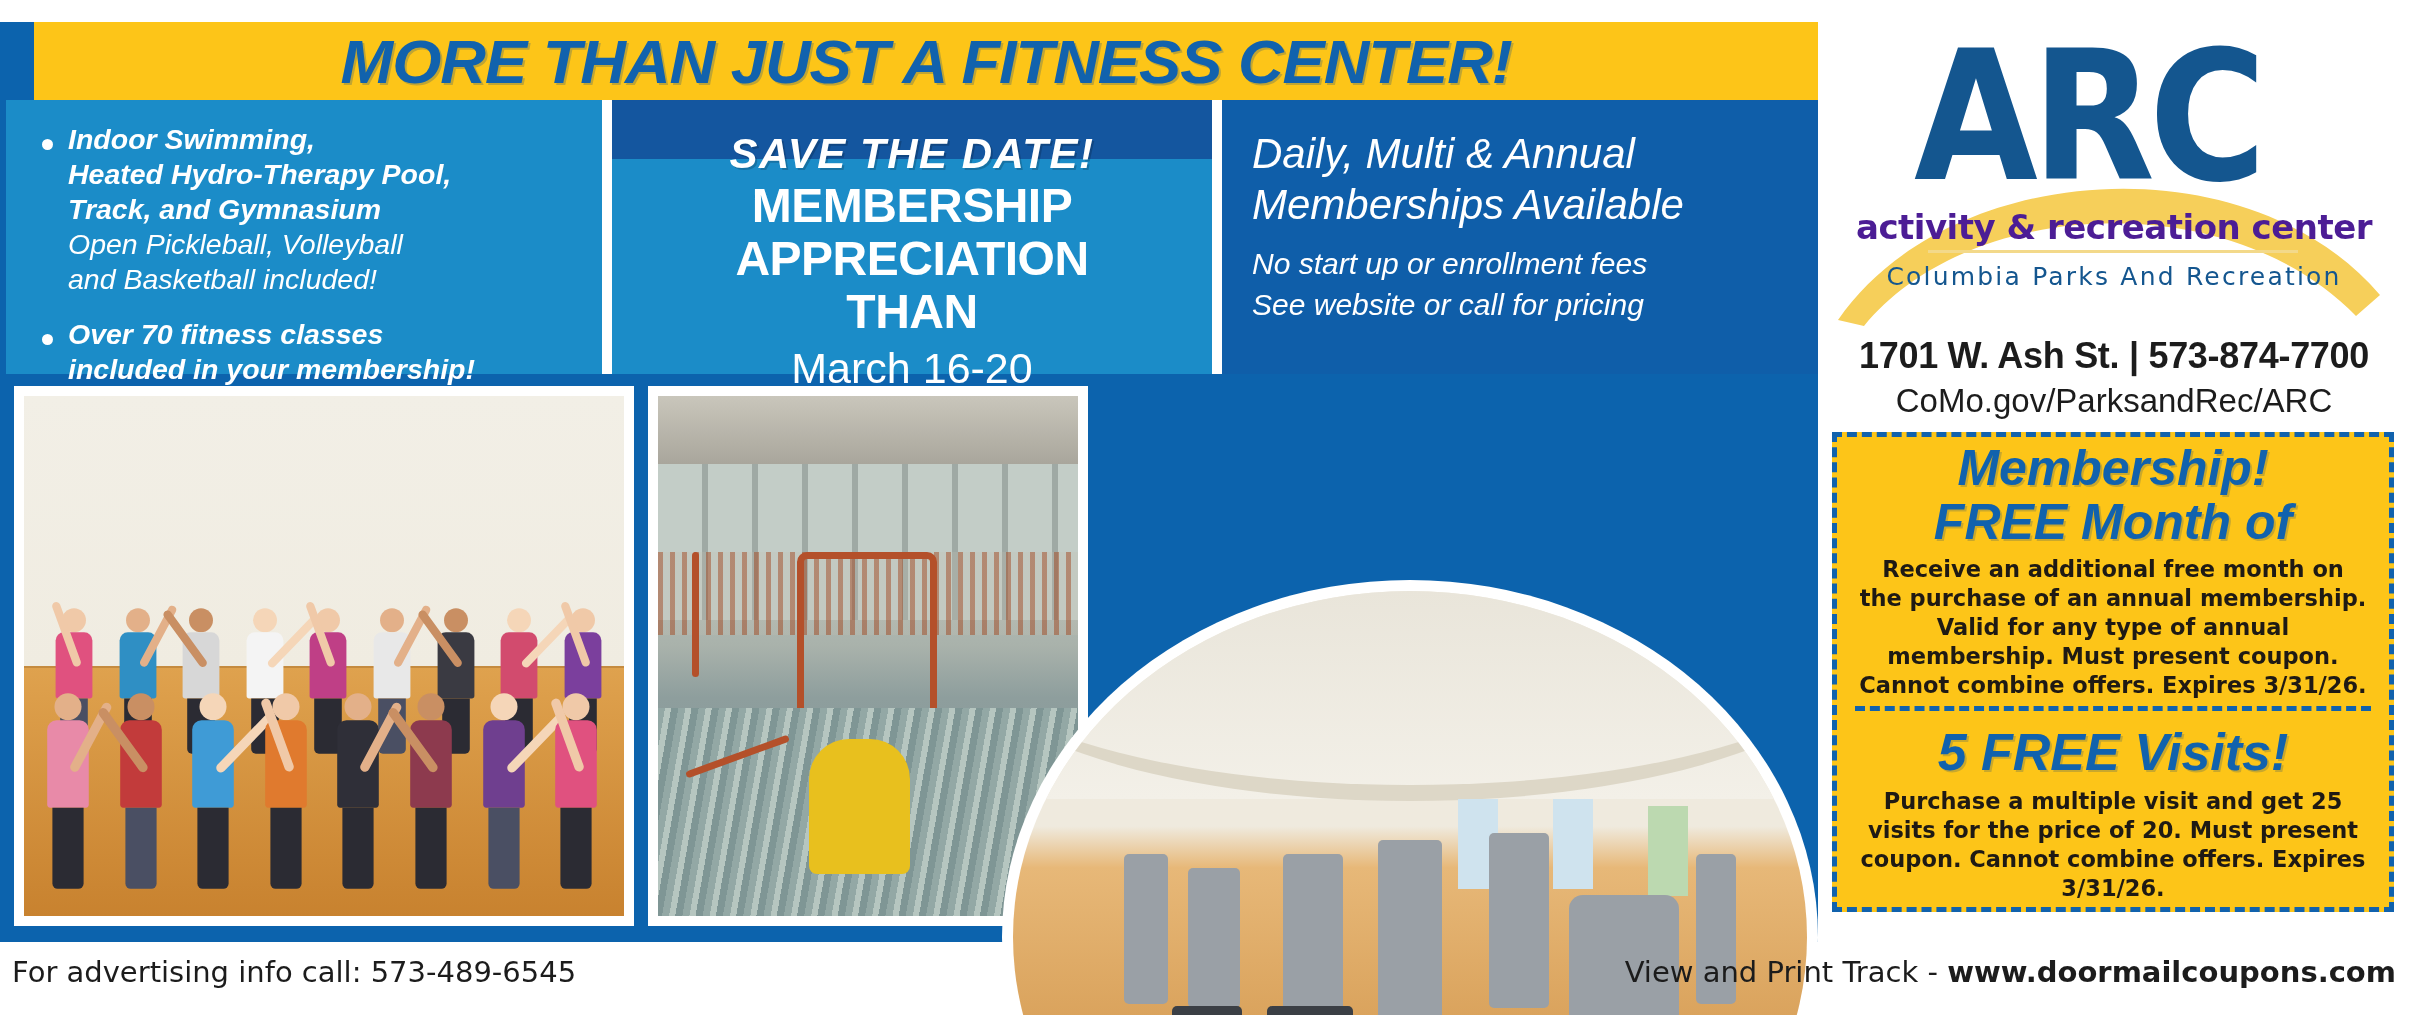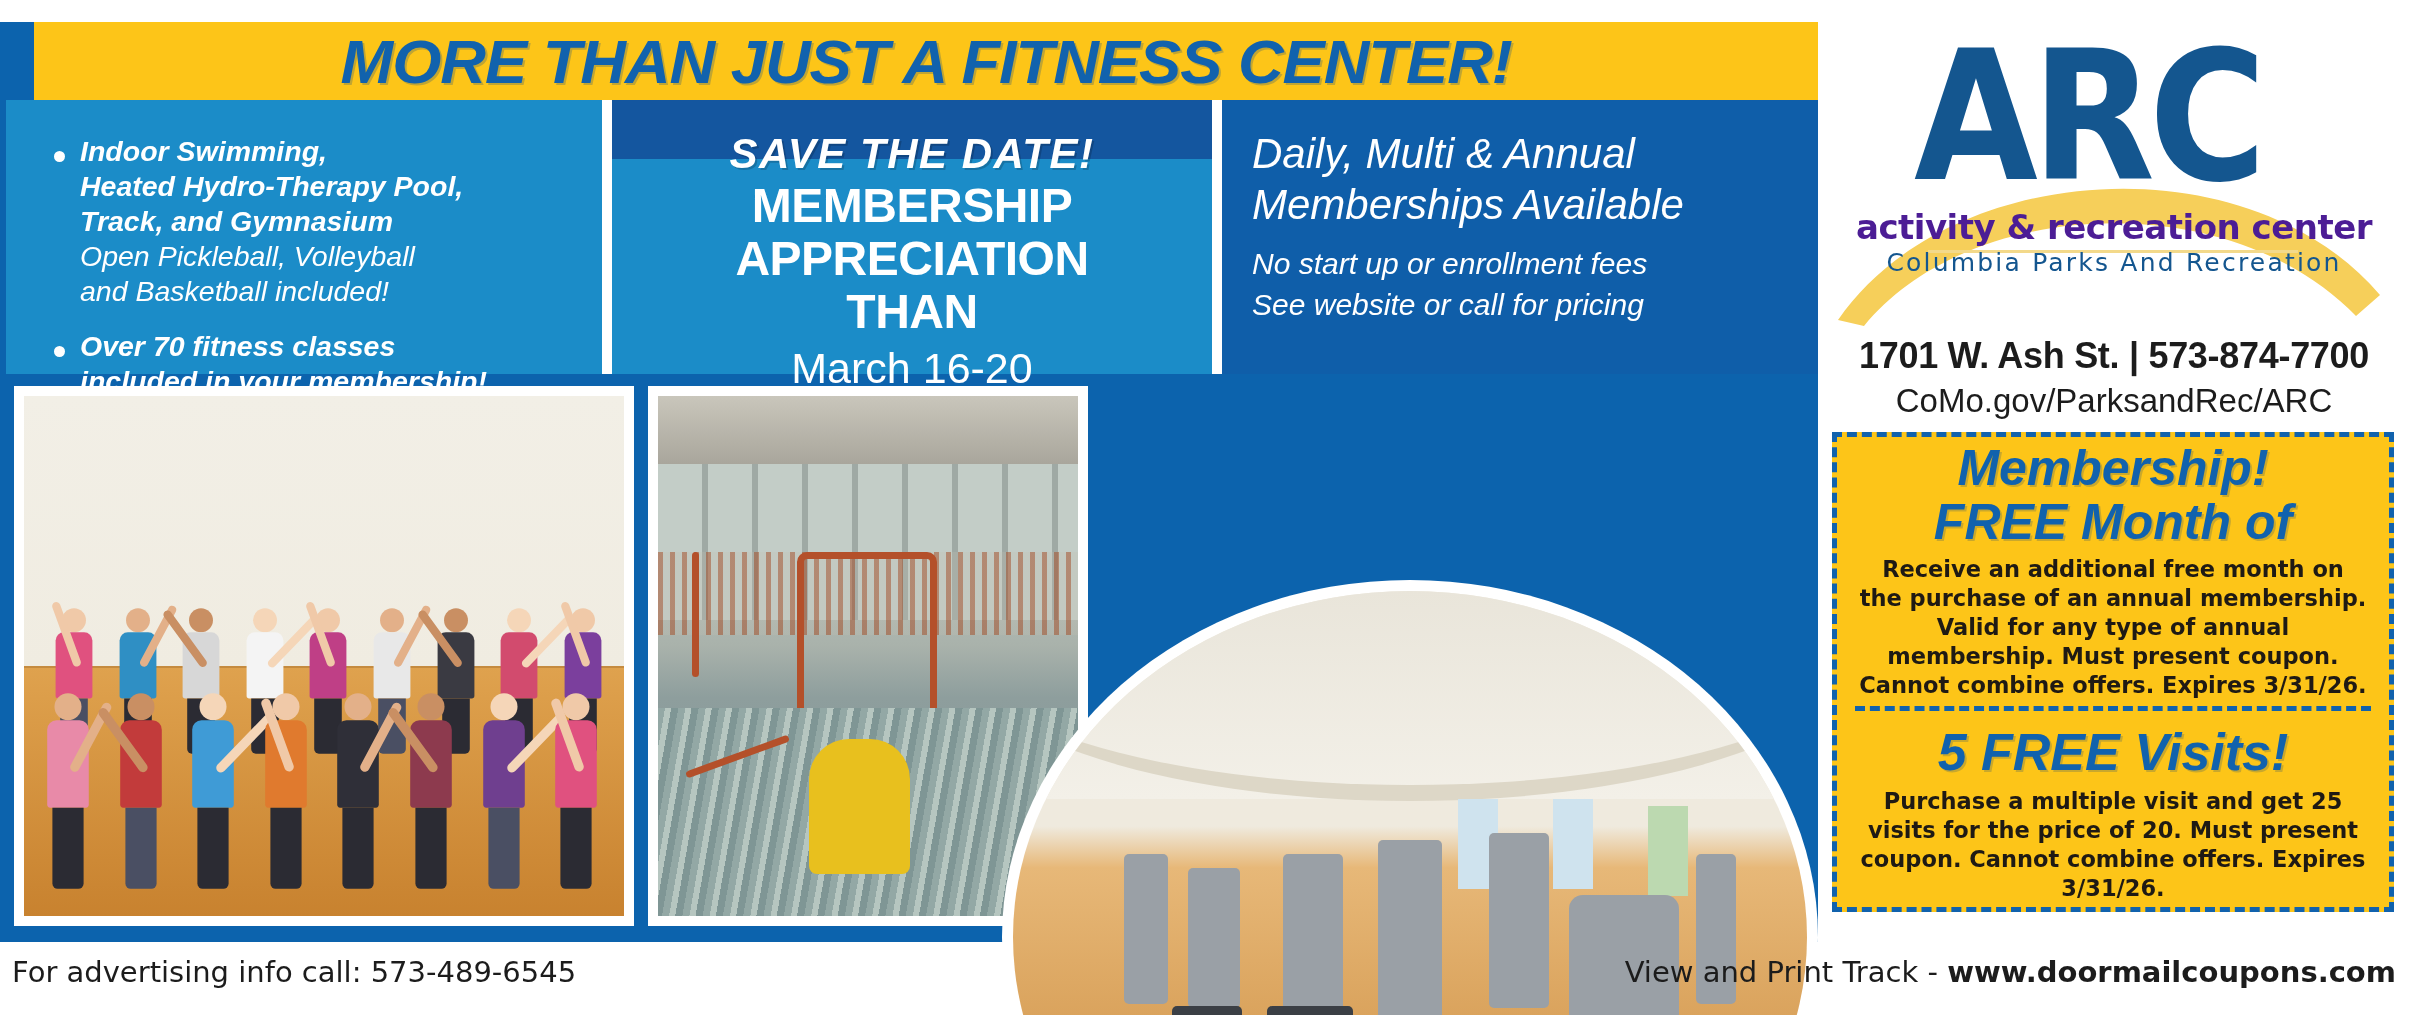--- a/index.html
+++ b/index.html
@@ -21,21 +21,21 @@
   .panel{position:absolute;top:0;height:274px;box-sizing:border-box;}
 
   .panel-a{left:6px;width:596px;background:#1b8cc8;padding:22px 18px 0 26px;}
   .divider{position:absolute;top:0;width:10px;height:274px;background:#ffffff;}
   .div-1{left:602px;}
   .div-2{left:1212px;}
   .panel-b{left:612px;width:600px;background:#1b8cc8;}
   .panel-c{left:1222px;width:596px;background:#0f5ea9;padding:28px 20px 0 30px;}
 
   
-  ul.bullets{list-style:none;margin:12px;padding:0;}
+  ul.bullets{list-style:none;margin:0;padding:0;}
   ul.bullets li{position:relative;padding-left:36px;margin-bottom:20px;}
   ul.bullets li:before{content:"";position:absolute;left:10px;top:17px;width:11px;height:11px;
      background:#ffffff;border-radius:50%;}
   .b-strong{color:#ffffff;font-weight:bold;font-style:italic;font-size:28.5px;line-height:35px;}
   .b-light{color:#ffffff;font-weight:normal;font-style:italic;font-size:28.5px;line-height:35px;}
 
   
   .std-band{width:600px;height:59px;background:#14569f;display:flex;align-items:center;justify-content:center;}
   .std-text{color:#ffffff;font-weight:bold;font-style:italic;font-size:42px;letter-spacing:1.5px;
      text-shadow:2px 2px 0 rgba(0,0,0,.18);margin-top:48px;}
@@ -99,21 +99,21 @@
   .right{position:absolute;left:1818px;top:0px;width:592px;height:942px;background:#ffffff;}
 
   .logo{position:relative;width:592px;height:270px;}
   .logo-arc{position:absolute;left:96px;top:28px;width:470px;
      font-weight:bold;font-size:160px;line-height:160px;color:#14568f;letter-spacing:-6px;
      font-family:"DejaVu Sans",sans-serif;transform:scaleY(1.12);transform-origin:top left;}
   .swoosh{position:absolute;left:10px;top:120px;width:560px;height:210px;overflow:hidden;pointer-events:none;}
   .logo-sub{position:absolute;left:0;right:0;top:207px;text-align:center;color:#4c1d95;
      font-weight:bold;font-size:34px;font-family:"DejaVu Sans",sans-serif;letter-spacing:-0.5px;}
   .logo-rule{position:absolute;left:110px;top:250px;width:370px;height:3px;background:#f3d98a;}
-  .logo-dept{position:absolute;left:0;right:0;top:248px;text-align:center;color:#14568f;
+  .logo-dept{position:absolute;left:0;right:0;top:262px;text-align:center;color:#14568f;
      font-size:25px;letter-spacing:2.2px;font-family:"DejaVu Sans",sans-serif;}
 
   .addr{position:absolute;left:0;right:0;top:335px;text-align:center;color:#1c1c1c;
      font-weight:bold;font-size:36px;letter-spacing:-0.3px;}
   .site{position:absolute;left:0;right:0;top:382px;text-align:center;color:#1c1c1c;font-size:33px;}
 
   .coupons{position:absolute;left:14px;top:432px;width:562px;height:480px;background:#fdc518;
      border:5px dashed #1162ad;box-sizing:border-box;}
   .coupon{text-align:center;padding:4px 22px 0 22px;}
   .coupon-split{margin:6px 18px 8px 18px;border-top:5px dashed #1162ad;}

